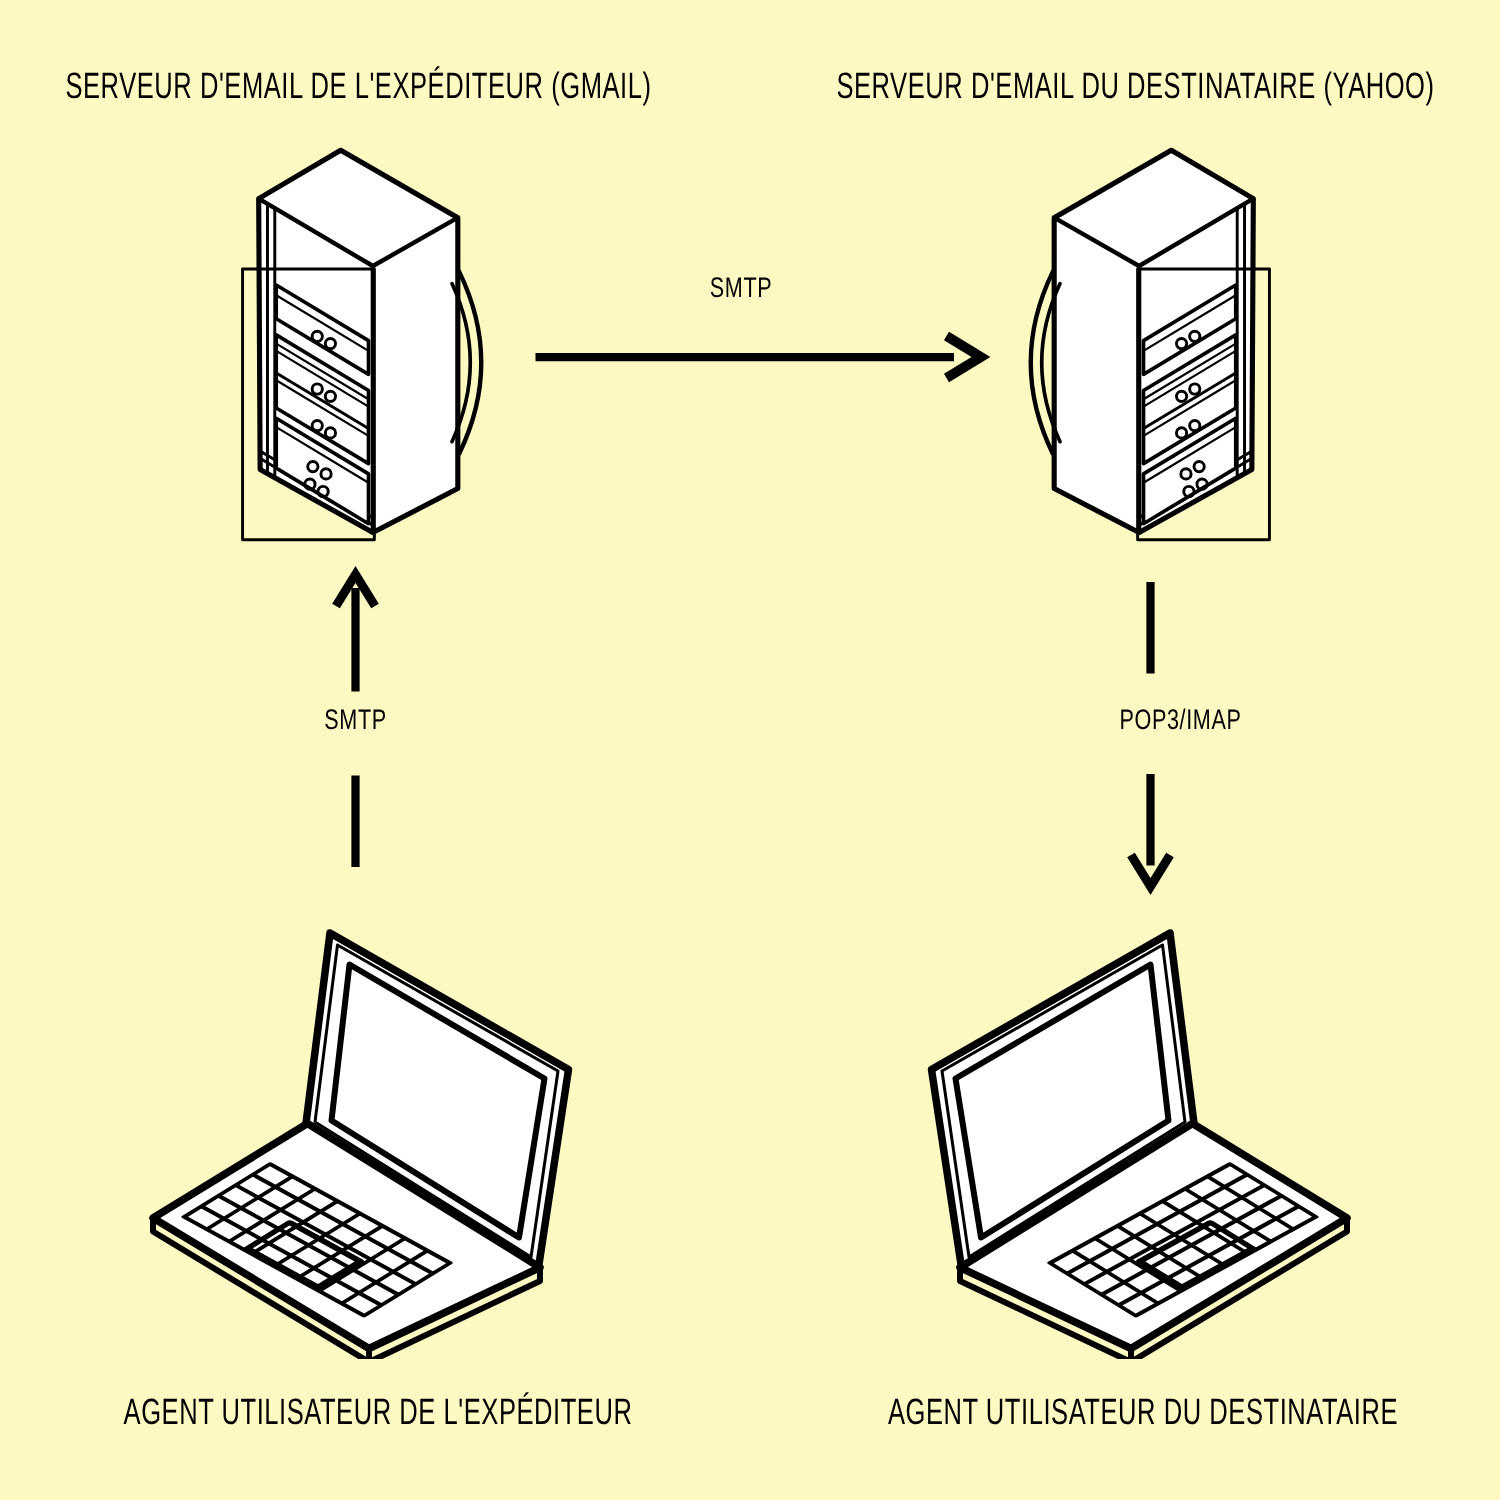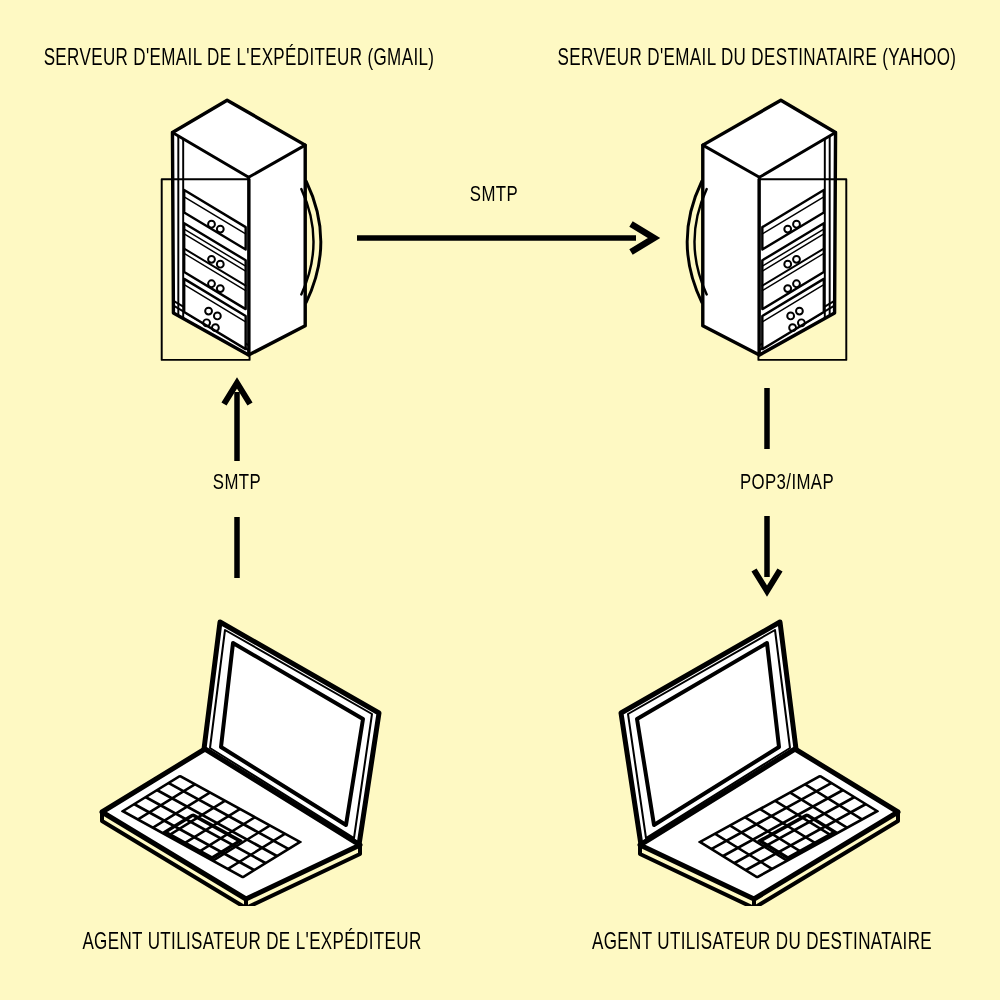--- a/index.html
+++ b/index.html
@@ -7,21 +7,21 @@
     position:relative;width:1000px;height:1000px;background:#fef9c3;overflow:hidden;
     font-family:"Liberation Sans",sans-serif;color:#000;
   }
   .lbl{
     position:absolute;white-space:nowrap;transform:translateX(-50%);
     text-transform:uppercase;font-weight:500;color:#000;
   }
   .lbl .cond{display:inline-block;transform-origin:50% 50%;letter-spacing:.5px;}
   .title{font-size:23px;}
   .title .cond{transform:scale(.74,1.06);}
-  .proto{font-size:21px;text-align:right;}
+  .proto{font-size:18px;text-align:right;}
   .proto .cond{transform:scale(.8,1.05);}
   .icon{position:absolute;}
   .icon svg{display:block;width:100%;height:100%;}
   .mirrored svg{transform:scaleX(-1);}
   .edges{position:absolute;left:0;top:0;width:1000px;height:1000px;}
 </style>
 </head>
 <body>
 
 <div class="canvas">

